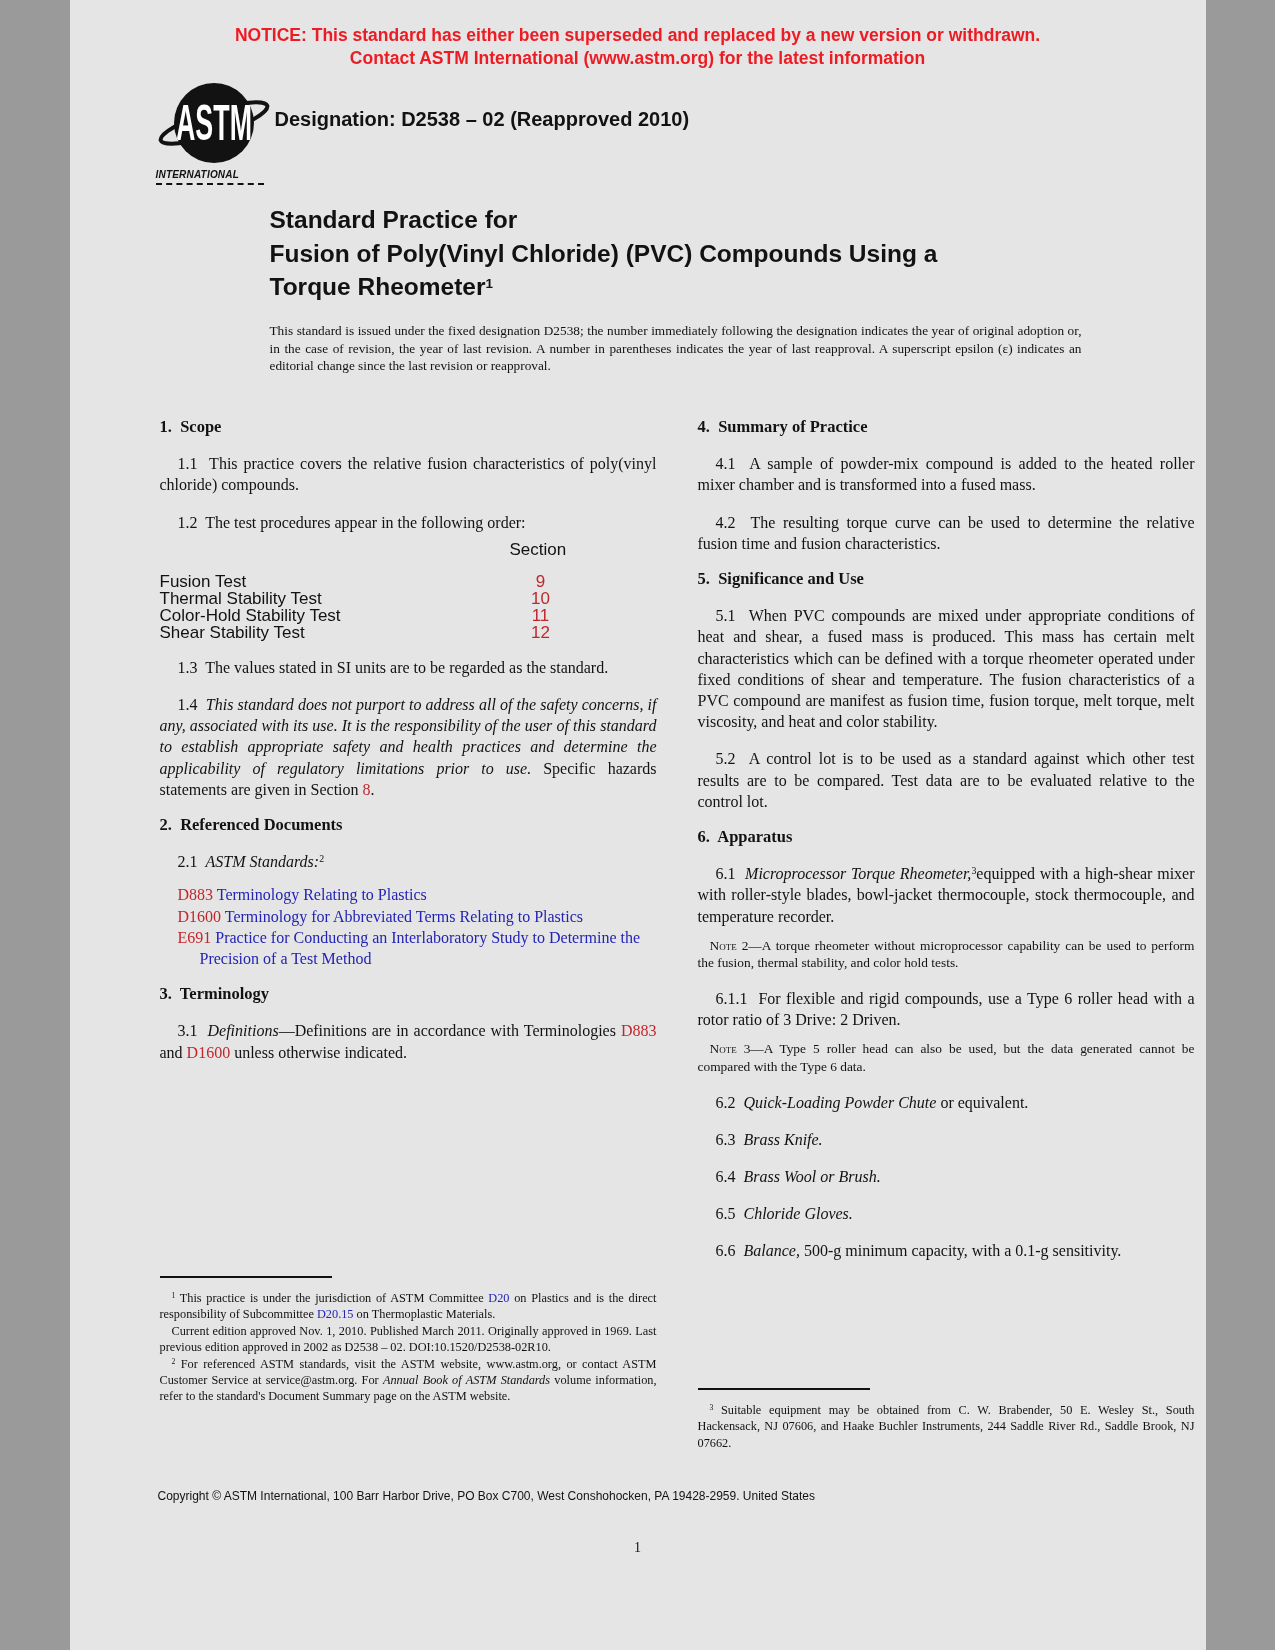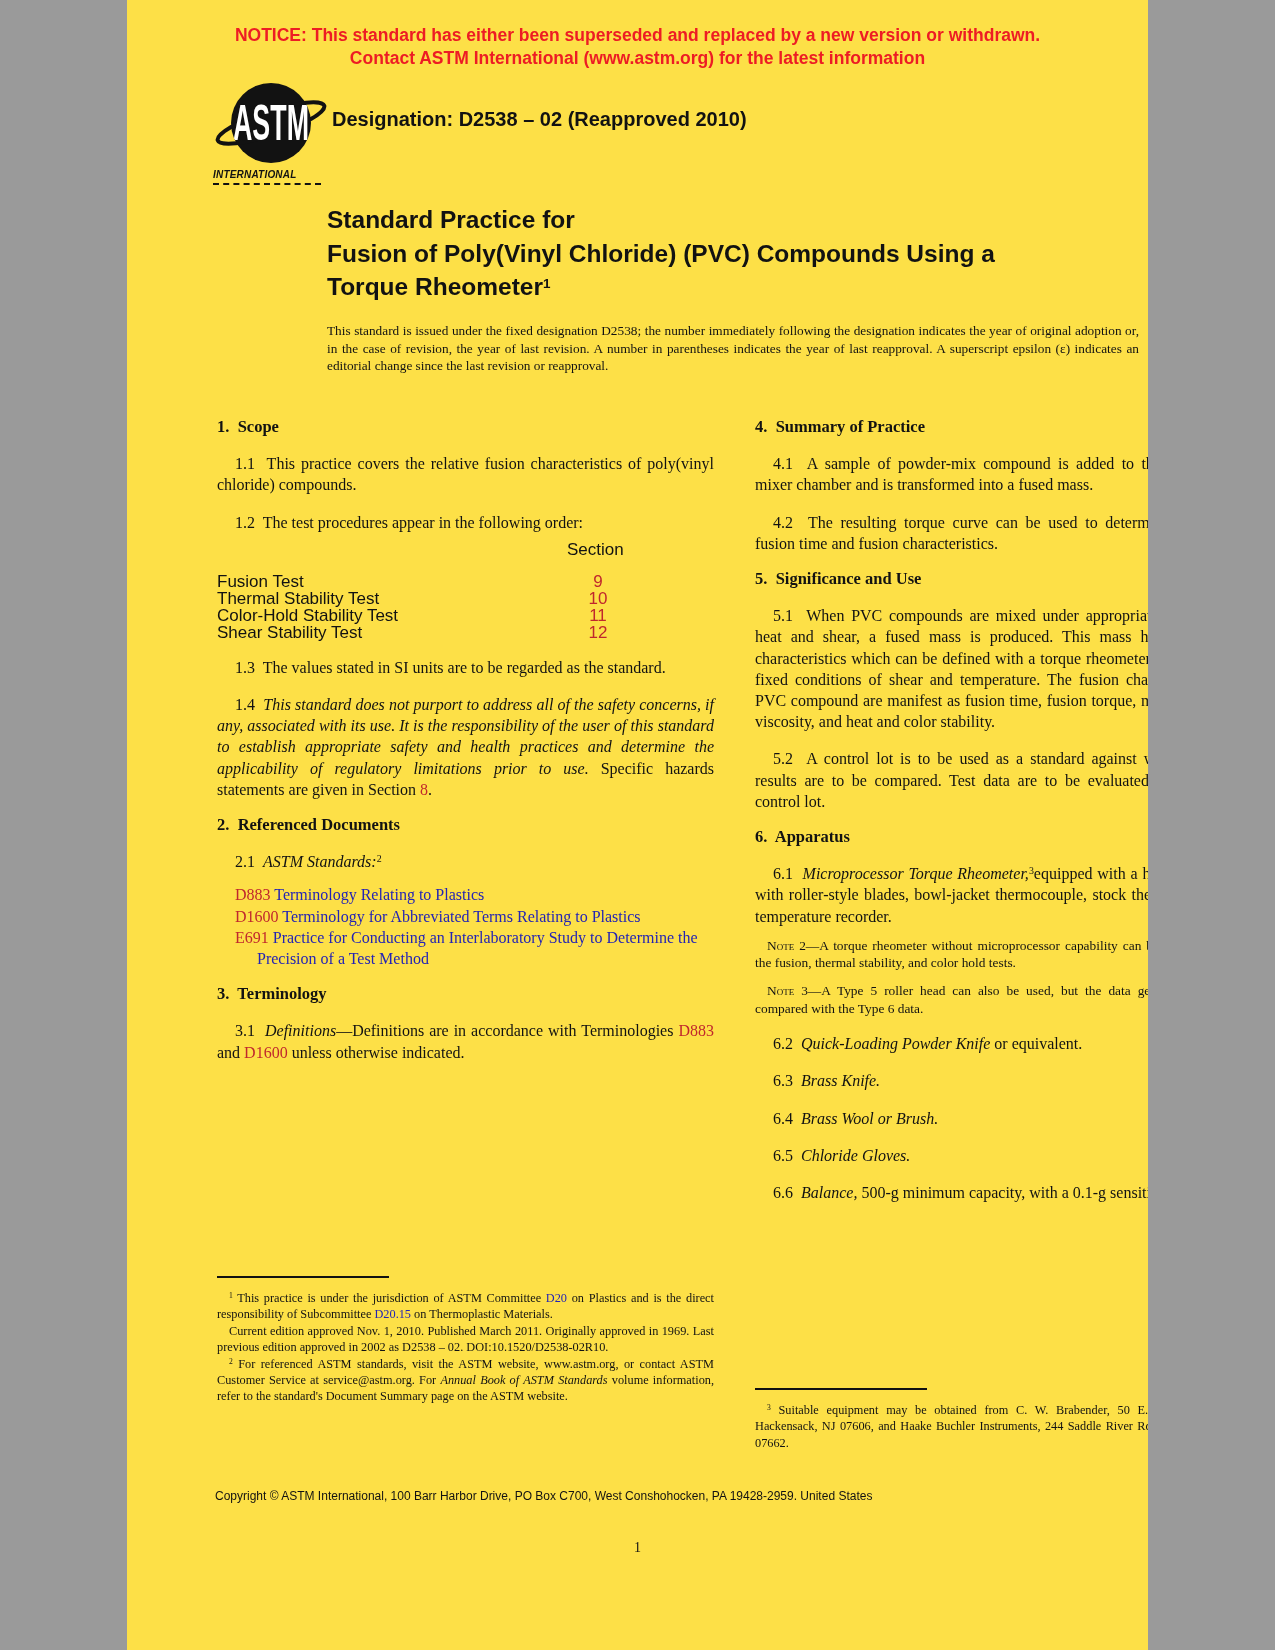--- a/index.html
+++ b/index.html
@@ -1,16 +1,16 @@
 <!DOCTYPE html>
 <html style="--notice-red: #ed1c24; --link-red: #c0272d; --link-blue: #2323b5;"><head>
 <meta charset="utf-8">
 <style>
   html,body{margin:0;padding:0;background:#9a9a9a;}
-  .page{position:relative;width:1021px;height:1650px;margin:0 auto;background:#fde047;
+  .page{position:relative;width:1136px;height:1650px;margin:0 auto;background:#e5e5e5;
         font-family:"Liberation Serif",serif;color:#121212;overflow:hidden;}
 
   .notice{position:absolute;left:0;top:24px;width:100%;text-align:center;
           font-family:"Liberation Sans",sans-serif;font-weight:bold;font-size:17.5px;
           line-height:23px;color:var(--notice-red);}
 
   .logo{position:absolute;left:86px;top:80px;width:118px;}
   .logo svg{display:block;}
   .logo-sub{font-family:"Liberation Sans",sans-serif;font-weight:bold;font-style:italic;
             font-size:10px;letter-spacing:0.2px;border-bottom:2.5px dashed #111;
@@ -142,22 +142,23 @@
     <p class="para"><span class="seg n">4.1&nbsp; A sample of powder-mix compound is added to the heated roller mixer chamber and is transformed into a fused mass.</span></p>
     <p class="para"><span class="seg n">4.2&nbsp; The resulting torque curve can be used to determine the relative fusion time and fusion characteristics.</span></p>
 
     <div class="sec-heading">5.&nbsp; Significance and Use</div>
     <p class="para"><span class="seg n">5.1&nbsp; When PVC compounds are mixed under appropriate conditions of heat and shear, a fused mass is produced. This mass has certain melt characteristics which can be defined with a torque rheometer operated under fixed conditions of shear and temperature. The fusion characteristics of a PVC compound are manifest as fusion time, fusion torque, melt torque, melt viscosity, and heat and color stability.</span></p>
     <p class="para"><span class="seg n">5.2&nbsp; A control lot is to be used as a standard against which other test results are to be compared. Test data are to be evaluated relative to the control lot.</span></p>
 
     <div class="sec-heading">6.&nbsp; Apparatus</div>
     <p class="para"><span class="seg n">6.1&nbsp; </span><span class="seg i">Microprocessor Torque Rheometer,</span><span class="seg sup">3</span><span class="seg n">equipped with a high-shear mixer with roller-style blades, bowl-jacket thermocouple, stock thermocouple, and temperature recorder.</span></p>
     <p class="note"><span class="seg sc">Note</span><span class="seg n"> 2—A torque rheometer without microprocessor capability can be used to perform the fusion, thermal stability, and color hold tests.</span></p>
+    <p class="para"><span class="seg n">6.1.1&nbsp; For flexible and rigid compounds, use a Type 6 roller head with a rotor ratio of 3 Drive: 2 Driven.</span></p>
     <p class="note"><span class="seg sc">Note</span><span class="seg n"> 3—A Type 5 roller head can also be used, but the data generated cannot be compared with the Type 6 data.</span></p>
-    <p class="para"><span class="seg n">6.2&nbsp; </span><span class="seg i">Quick-Loading Powder Knife</span><span class="seg n"> or equivalent.</span></p>
+    <p class="para"><span class="seg n">6.2&nbsp; </span><span class="seg i">Quick-Loading Powder Chute</span><span class="seg n"> or equivalent.</span></p>
     <p class="para"><span class="seg n">6.3&nbsp; </span><span class="seg i">Brass Knife.</span></p>
     <p class="para"><span class="seg n">6.4&nbsp; </span><span class="seg i">Brass Wool or Brush.</span></p>
     <p class="para"><span class="seg n">6.5&nbsp; </span><span class="seg i">Chloride Gloves.</span></p>
     <p class="para"><span class="seg n">6.6&nbsp; </span><span class="seg i">Balance,</span><span class="seg n"> 500-g minimum capacity, with a 0.1-g sensitivity.</span></p>
   </div>
 
   <div class="fnblock fnblock-left">
     <div class="fn-rule"></div>
     <p class="fn-para"><span class="seg sup">1</span><span class="seg n"> This practice is under the jurisdiction of ASTM Committee </span><span class="seg blue">D20</span><span class="seg n"> on Plastics and is the direct responsibility of Subcommittee </span><span class="seg blue">D20.15</span><span class="seg n"> on Thermoplastic Materials.</span></p>
     <p class="fn-para"><span class="seg n">Current edition approved Nov. 1, 2010. Published March 2011. Originally approved in 1969. Last previous edition approved in 2002 as D2538 – 02. DOI:10.1520/D2538-02R10.</span></p>

